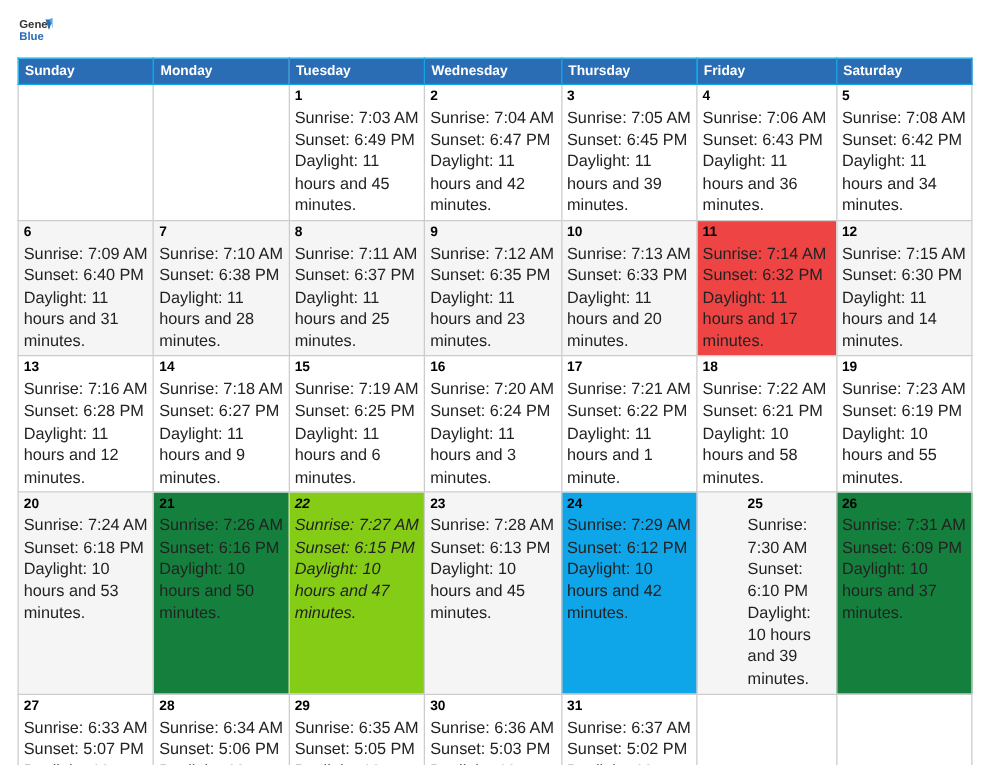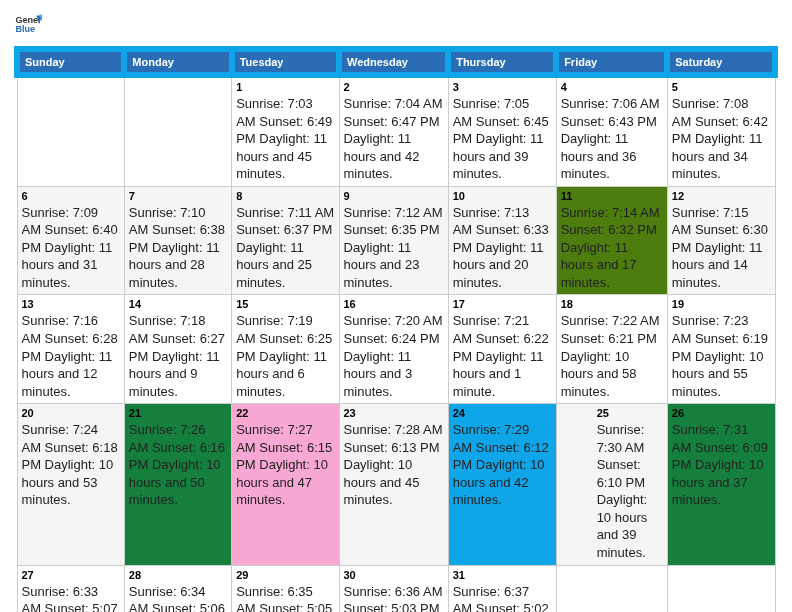--- a/index.html
+++ b/index.html
@@ -48,21 +48,21 @@
       border-collapse: collapse;
       font-size: 9.5px;
     }
     .calendar th {
       background: #2a6db5;
       color: #fff;
       text-align: left;
       padding: 4px 5px;
       font-size: 11px;
       font-weight: bold;
-      border: 6px solid #0ea5e9;
+      border: 1px solid #0ea5e9;
     }
     .calendar td {
       border: 1px solid #ccc;
       vertical-align: top;
       padding: 3px 4px;
       width: 113px;
       height: 88px;
       background: #fff;
     }
     .calendar tr:nth-child(even) td {
@@ -177,21 +177,21 @@
             <div class="day-info">Sunrise: 7:12 AM
 Sunset: 6:35 PM
 Daylight: 11 hours and 23 minutes.</div>
           </td>
           <td style="background: rgb(245, 245, 245);">
             <span class="day-num">10</span>
             <div class="day-info">Sunrise: 7:13 AM
 Sunset: 6:33 PM
 Daylight: 11 hours and 20 minutes.</div>
           </td>
-          <td style="background: #4d7c0f;">
+          <td style="background: #ef4444;">
             <span class="day-num">11</span>
             <div class="day-info">Sunrise: 7:14 AM
 Sunset: 6:32 PM
 Daylight: 11 hours and 17 minutes.</div>
           </td>
           <td style="background: rgb(245, 245, 245);">
             <span class="day-num">12</span>
             <div class="day-info">Sunrise: 7:15 AM
 Sunset: 6:30 PM
 Daylight: 11 hours and 14 minutes.</div>
@@ -247,21 +247,21 @@
             <div class="day-info">Sunrise: 7:24 AM
 Sunset: 6:18 PM
 Daylight: 10 hours and 53 minutes.</div>
           </td>
           <td style="background: #15803d; margin-left: 20px;">
             <span class="day-num">21</span>
             <div class="day-info">Sunrise: 7:26 AM
 Sunset: 6:16 PM
 Daylight: 10 hours and 50 minutes.</div>
           </td>
-          <td style="background: #f9a8d4;">
+          <td style="background: #84cc16; font-style: italic;">
             <span class="day-num">22</span>
             <div class="day-info">Sunrise: 7:27 AM
 Sunset: 6:15 PM
 Daylight: 10 hours and 47 minutes.</div>
           </td>
           <td style="background: rgb(245, 245, 245);">
             <span class="day-num">23</span>
             <div class="day-info">Sunrise: 7:28 AM
 Sunset: 6:13 PM
 Daylight: 10 hours and 45 minutes.</div>

